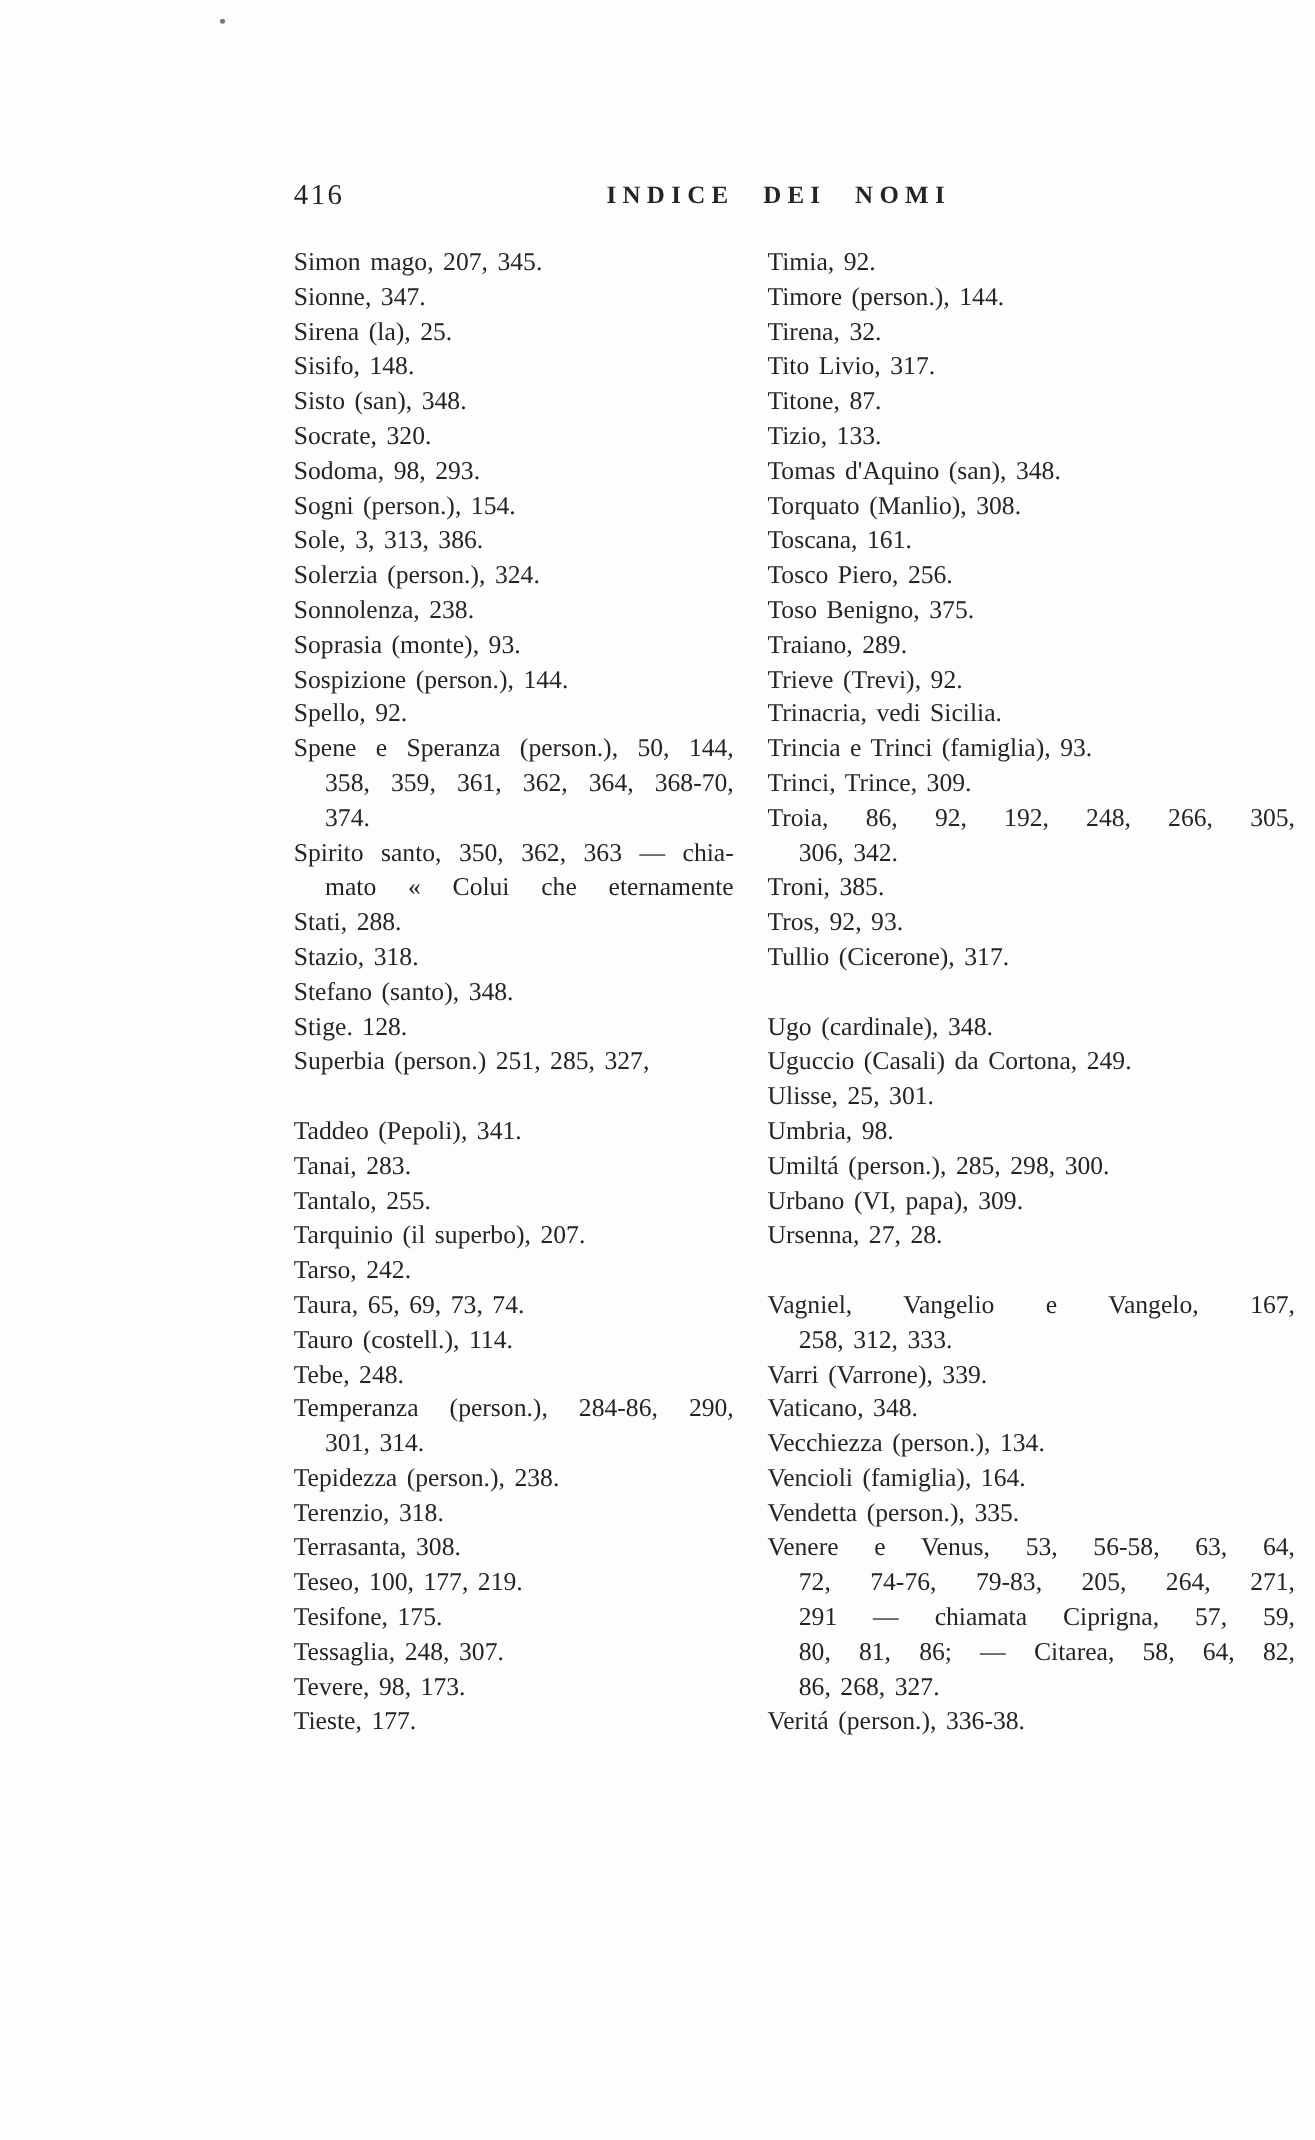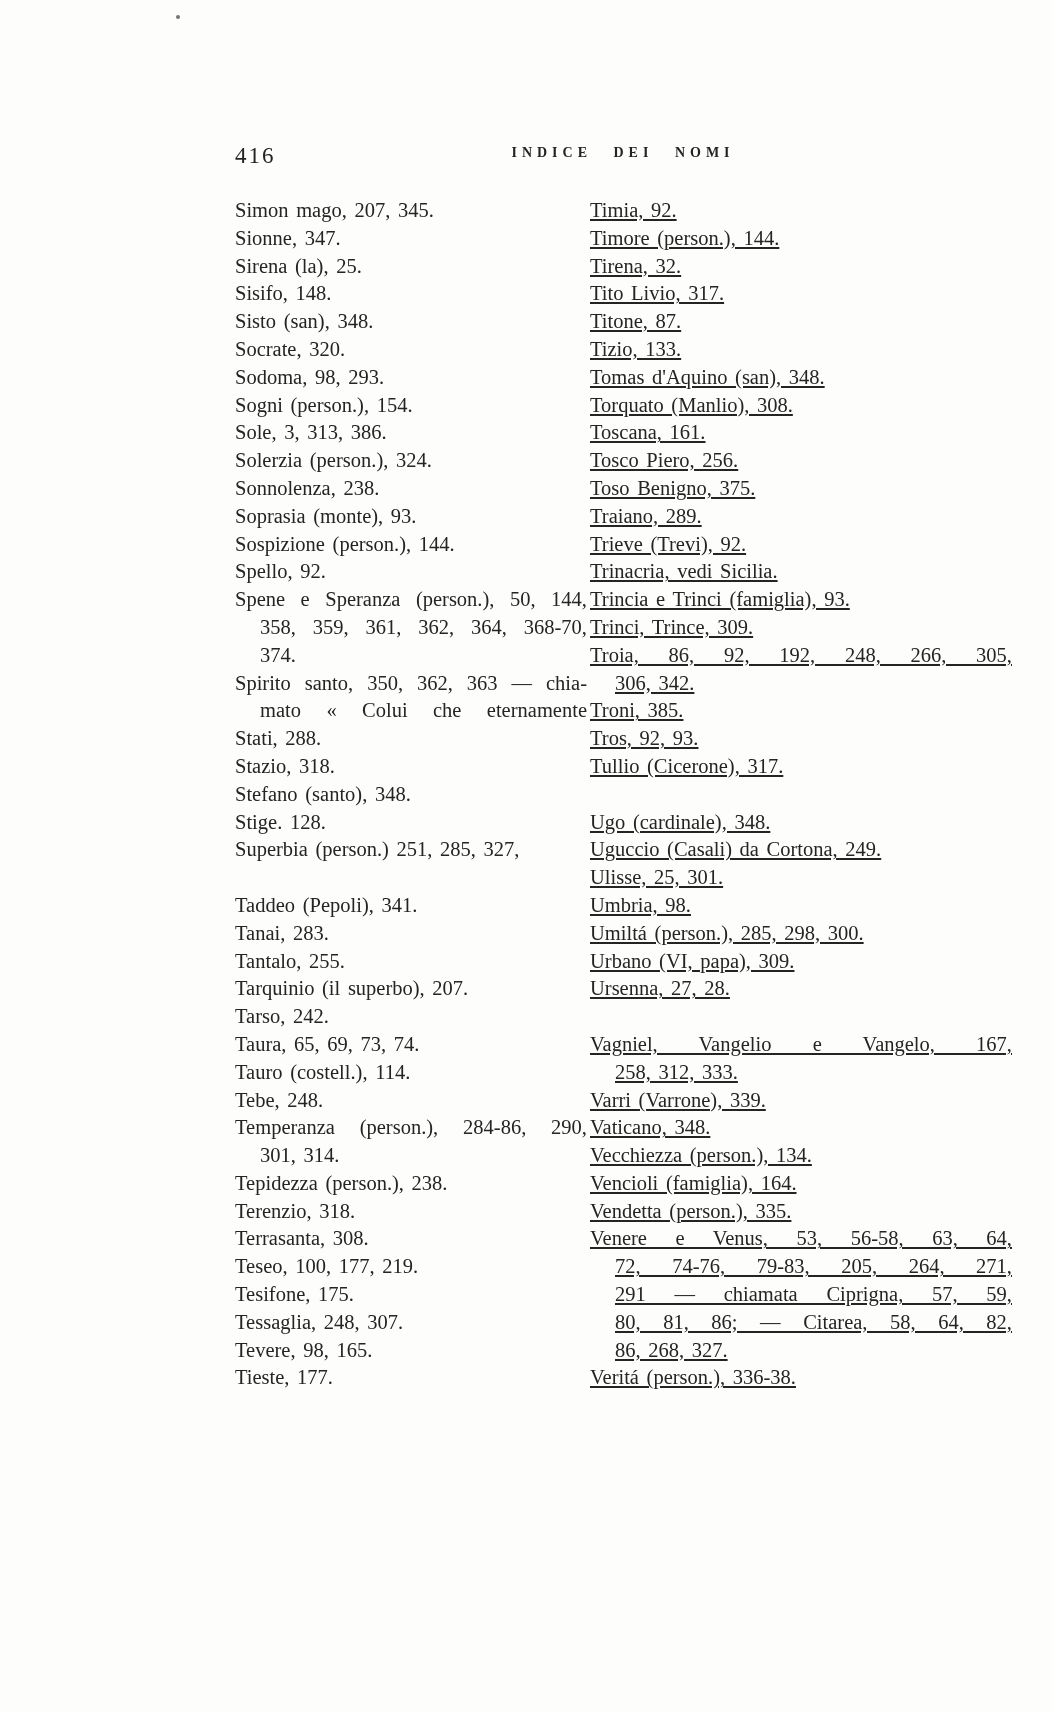--- a/index.html
+++ b/index.html
@@ -38,32 +38,32 @@
   .pageno {
     position: absolute;
     left: 0;
     top: 1px;
     font-size: 23px;
     letter-spacing: 2px;
   }
   .title {
     display: block;
     text-align: center;
-    font-size: 14px;
+    font-size: 20px;
     font-weight: bold;
     letter-spacing: 5px;
     word-spacing: 13px;
     padding-top: 3px;
   }
   .col {
     position: absolute;
     top: 197px;
   }
   .col-left  { left: 190px; width: 352px; }
-  .col-right { left: 545px; width: 422px; text-decoration: underline; }
+  .col-right { left: 569px; width: 422px; }
   .entry {
     font-size: 20.5px;
     line-height: 27.8px;
     word-spacing: 2.5px;
     white-space: normal;
   }
   .entry.gap { margin-top: 27.8px; }
   .line.cont { padding-left: 25px; }
   .line.fill {
     text-align: justify;
@@ -188,21 +188,21 @@
       <div class="entry">
         <div class="line">Teseo, 100, 177, 219.</div>
       </div>
       <div class="entry">
         <div class="line">Tesifone, 175.</div>
       </div>
       <div class="entry">
         <div class="line">Tessaglia, 248, 307.</div>
       </div>
       <div class="entry">
-        <div class="line">Tevere, 98, 165.</div>
+        <div class="line">Tevere, 98, 173.</div>
       </div>
       <div class="entry">
         <div class="line">Tieste, 177.</div>
       </div>
     </div>
 
   <div class="col col-right" id="col-right">
       <div class="entry">
         <div class="line">Timia, 92.</div>
       </div>

